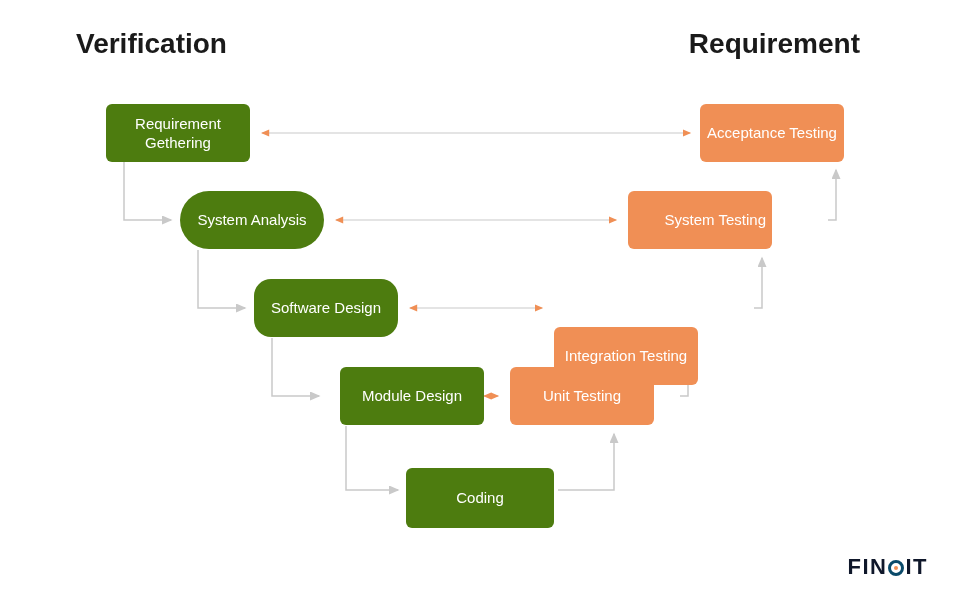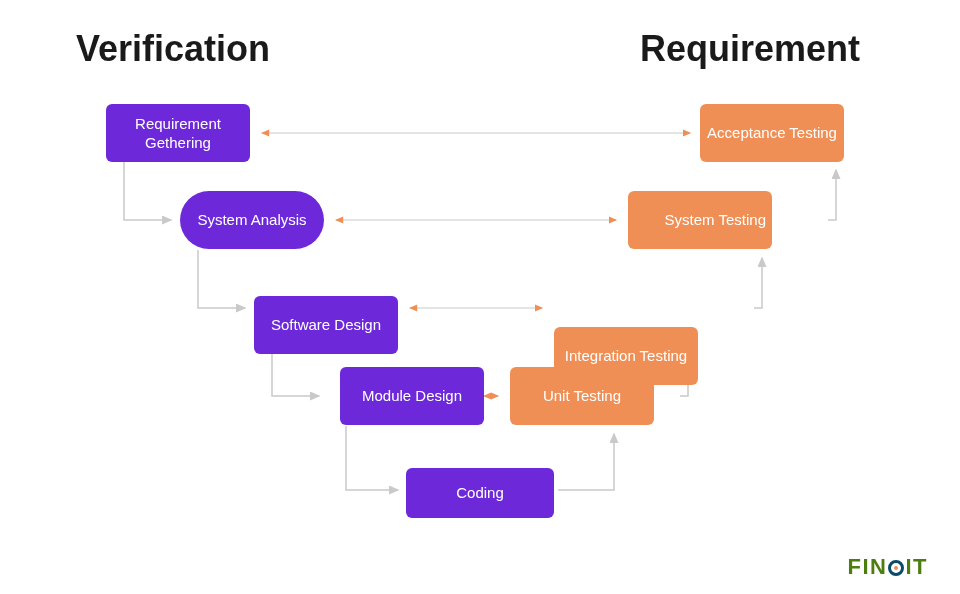--- a/index.html
+++ b/index.html
@@ -6,63 +6,63 @@
     body {
       width: 960px;
       height: 594px;
       background: #ffffff;
       font-family: -apple-system, BlinkMacSystemFont, "Segoe UI", Arial, sans-serif;
       position: relative;
       overflow: hidden;
     }
     .heading {
       position: absolute;
-      font-size: 36px;
+      font-size: 28px;
       font-weight: 700;
       color: #1a1a1a;
     }
     .heading-left { top: 28px; left: 76px; }
     .heading-right { top: 28px; right: 100px; }
     .box {
       position: absolute;
       width: 144px;
       height: 58px;
       border-radius: 6px;
       color: #ffffff;
       font-size: 15px;
       font-weight: 400;
       display: flex;
       align-items: center;
       justify-content: center;
       text-align: center;
       line-height: 1.3;
       padding: 6px;
     }
-    .box-blue { background: #6d28d9; }
+    .box-blue { background: #4d7c0f; }
     .box-orange { background: #f08f55; }
     .coding-box {
       width: 148px;
-      height: 50px;
+      height: 60px;
     }
     svg.connectors {
       position: absolute;
       top: 0;
       left: 0;
       width: 960px;
       height: 594px;
       pointer-events: none;
     }
     .logo {
       position: absolute;
       bottom: 14px;
       right: 32px;
       font-size: 22px;
       font-weight: 800;
       letter-spacing: 1.5px;
-      color: #4d7c0f;
+      color: #0f172a;
       display: flex;
       align-items: center;
     }
     .logo .o {
       display: inline-block;
       width: 16px;
       height: 16px;
       border: 3px solid #0a4a6a;
       border-radius: 50%;
       position: relative;
@@ -118,21 +118,21 @@
 </svg>
 
 <div class="box box-blue" style="top:104px; left:106px;">
   <span>Requirement
 Gethering</span>
 </div>
 <div class="box box-blue" style="top:191px; left:180px;border-radius:29px;">
   <span>System
 Analysis</span>
 </div>
-<div class="box box-blue" style="top:296px; left:254px;">
+<div class="box box-blue" style="top:279px; left:254px;border-radius:17px;">
   <span>Software
 Design</span>
 </div>
 <div class="box box-blue" style="top:367px; left:340px;">
   <span>Module
 Design</span>
 </div>
 
 <div class="box box-blue coding-box" style="top:468px; left:406px;">
   <span>Coding</span>

